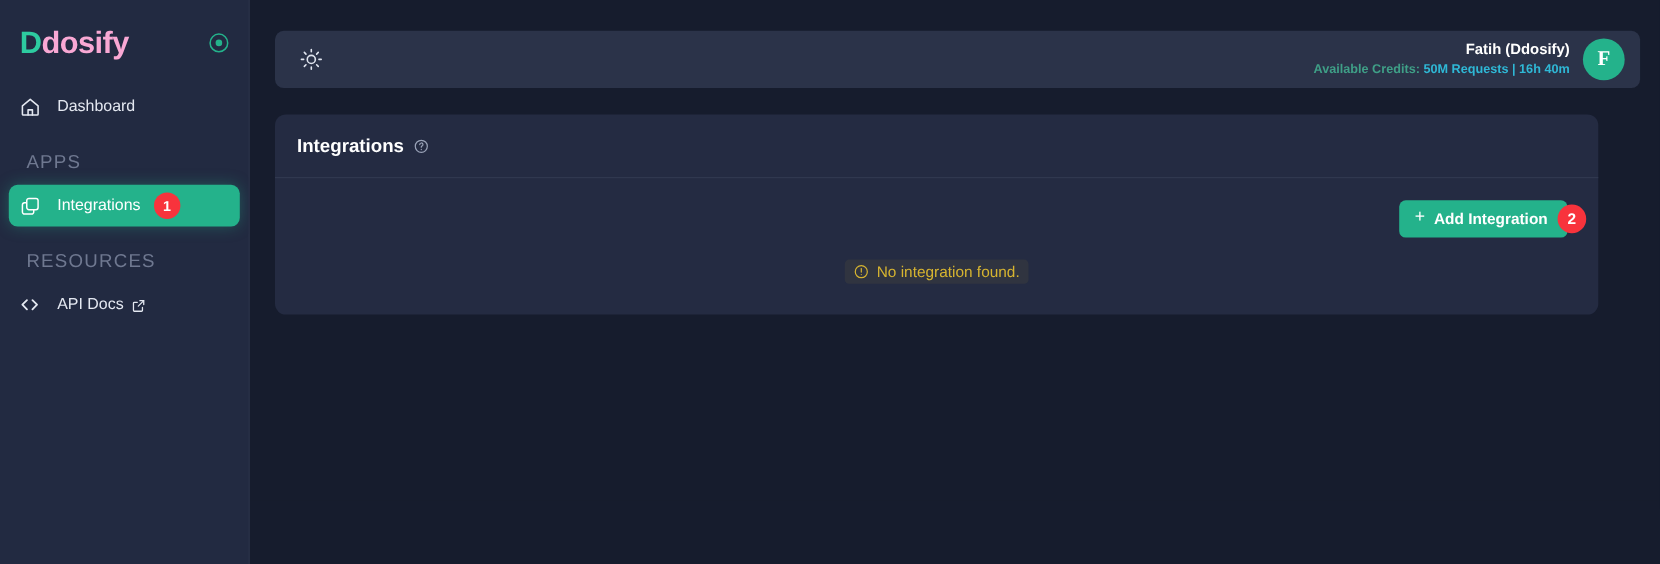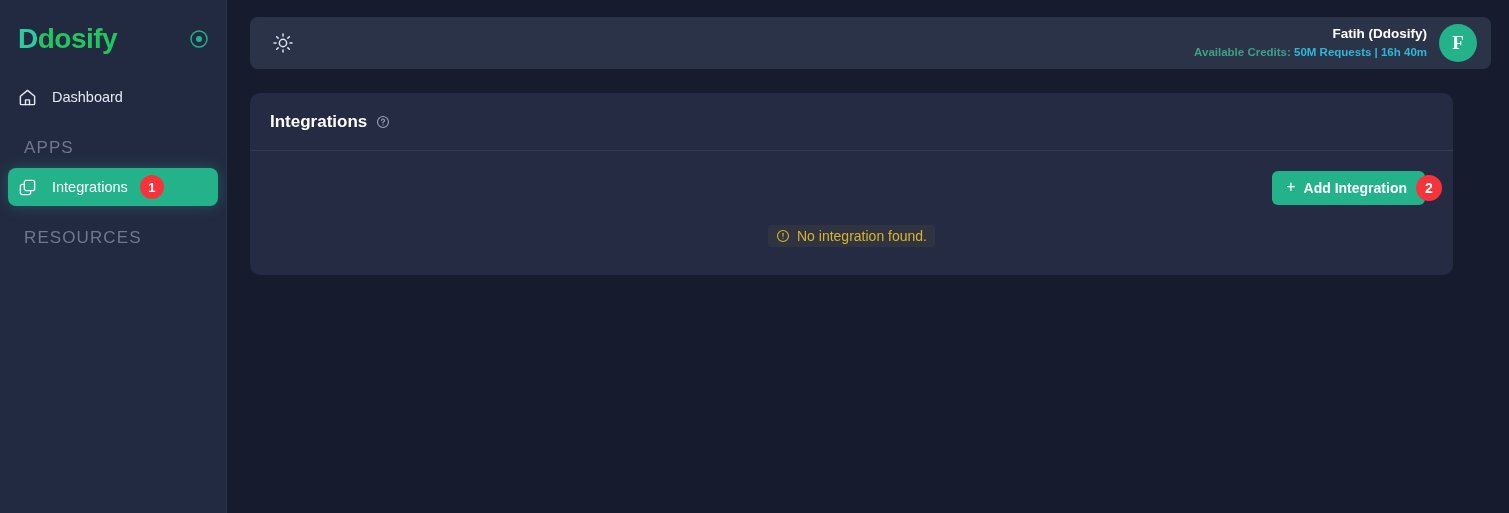--- a/index.html
+++ b/index.html
@@ -43,21 +43,21 @@
     font-size: 28px;
     font-weight: 700;
     letter-spacing: -0.5px;
     line-height: 1;
     user-select: none;
   }
   .logo .logo-d1 {
     color: #2dcba0;
   }
   .logo .logo-rest {
-    color: #22c55e;
+    color: #f9a8d4;
   }
 
   .collapse-btn {
     width: 22px;
     height: 22px;
     display: flex;
     align-items: center;
     justify-content: center;
     cursor: pointer;
   }
@@ -151,21 +151,21 @@
     align-items: center;
     position: relative;
     top: 1px;
   }
 
   
   .main {
     flex: 1;
     height: 455px;
     background: #161c2d;
-    padding: 17px 18px 0 23px;
+    padding: 28px 18px 0 23px;
     overflow: hidden;
   }
 
   .topbar {
     height: 52px;
     background: #2b3349;
     border-radius: 8px;
     display: flex;
     align-items: center;
     justify-content: space-between;
@@ -372,20 +372,36 @@
         </svg>
       </span>
       <span class="nav-label">Integrations</span>
       <span class="badge-step">1</span>
     </div>
 
     <div class="section-label">RESOURCES</div>
 
 
 
+    <div class="nav-item">
+      <span class="nav-icon">
+        <svg width="20" height="20" viewBox="0 0 24 24" fill="none" stroke="#e4e8f1" stroke-width="2" stroke-linecap="round" stroke-linejoin="round">
+          <path d="M9 7l-5 5 5 5"></path>
+            <path d="M15 7l5 5-5 5"></path>
+        </svg>
+      </span>
+      <span class="nav-label">API Docs</span>
+      <span class="external-icon">
+        <svg width="14" height="14" viewBox="0 0 24 24" fill="none" stroke="#e4e8f1" stroke-width="2" stroke-linecap="round" stroke-linejoin="round">
+          <path d="M14 4h6v6"></path>
+            <path d="M20 4l-8.5 8.5"></path>
+          <path d="M18 14.5V19a1.5 1.5 0 0 1-1.5 1.5h-11A1.5 1.5 0 0 1 4 19V8a1.5 1.5 0 0 1 1.5-1.5H10"></path>
+        </svg>
+      </span>
+    </div>
 
   </nav>
 </aside>
 
 <main class="main">
 
   <div class="topbar">
     <div class="theme-toggle">
       <svg width="22" height="22" viewBox="0 0 24 24" fill="none" stroke="#dfe4ee" stroke-width="1.6" stroke-linecap="round">
         <circle cx="12" cy="12" r="4"></circle>

